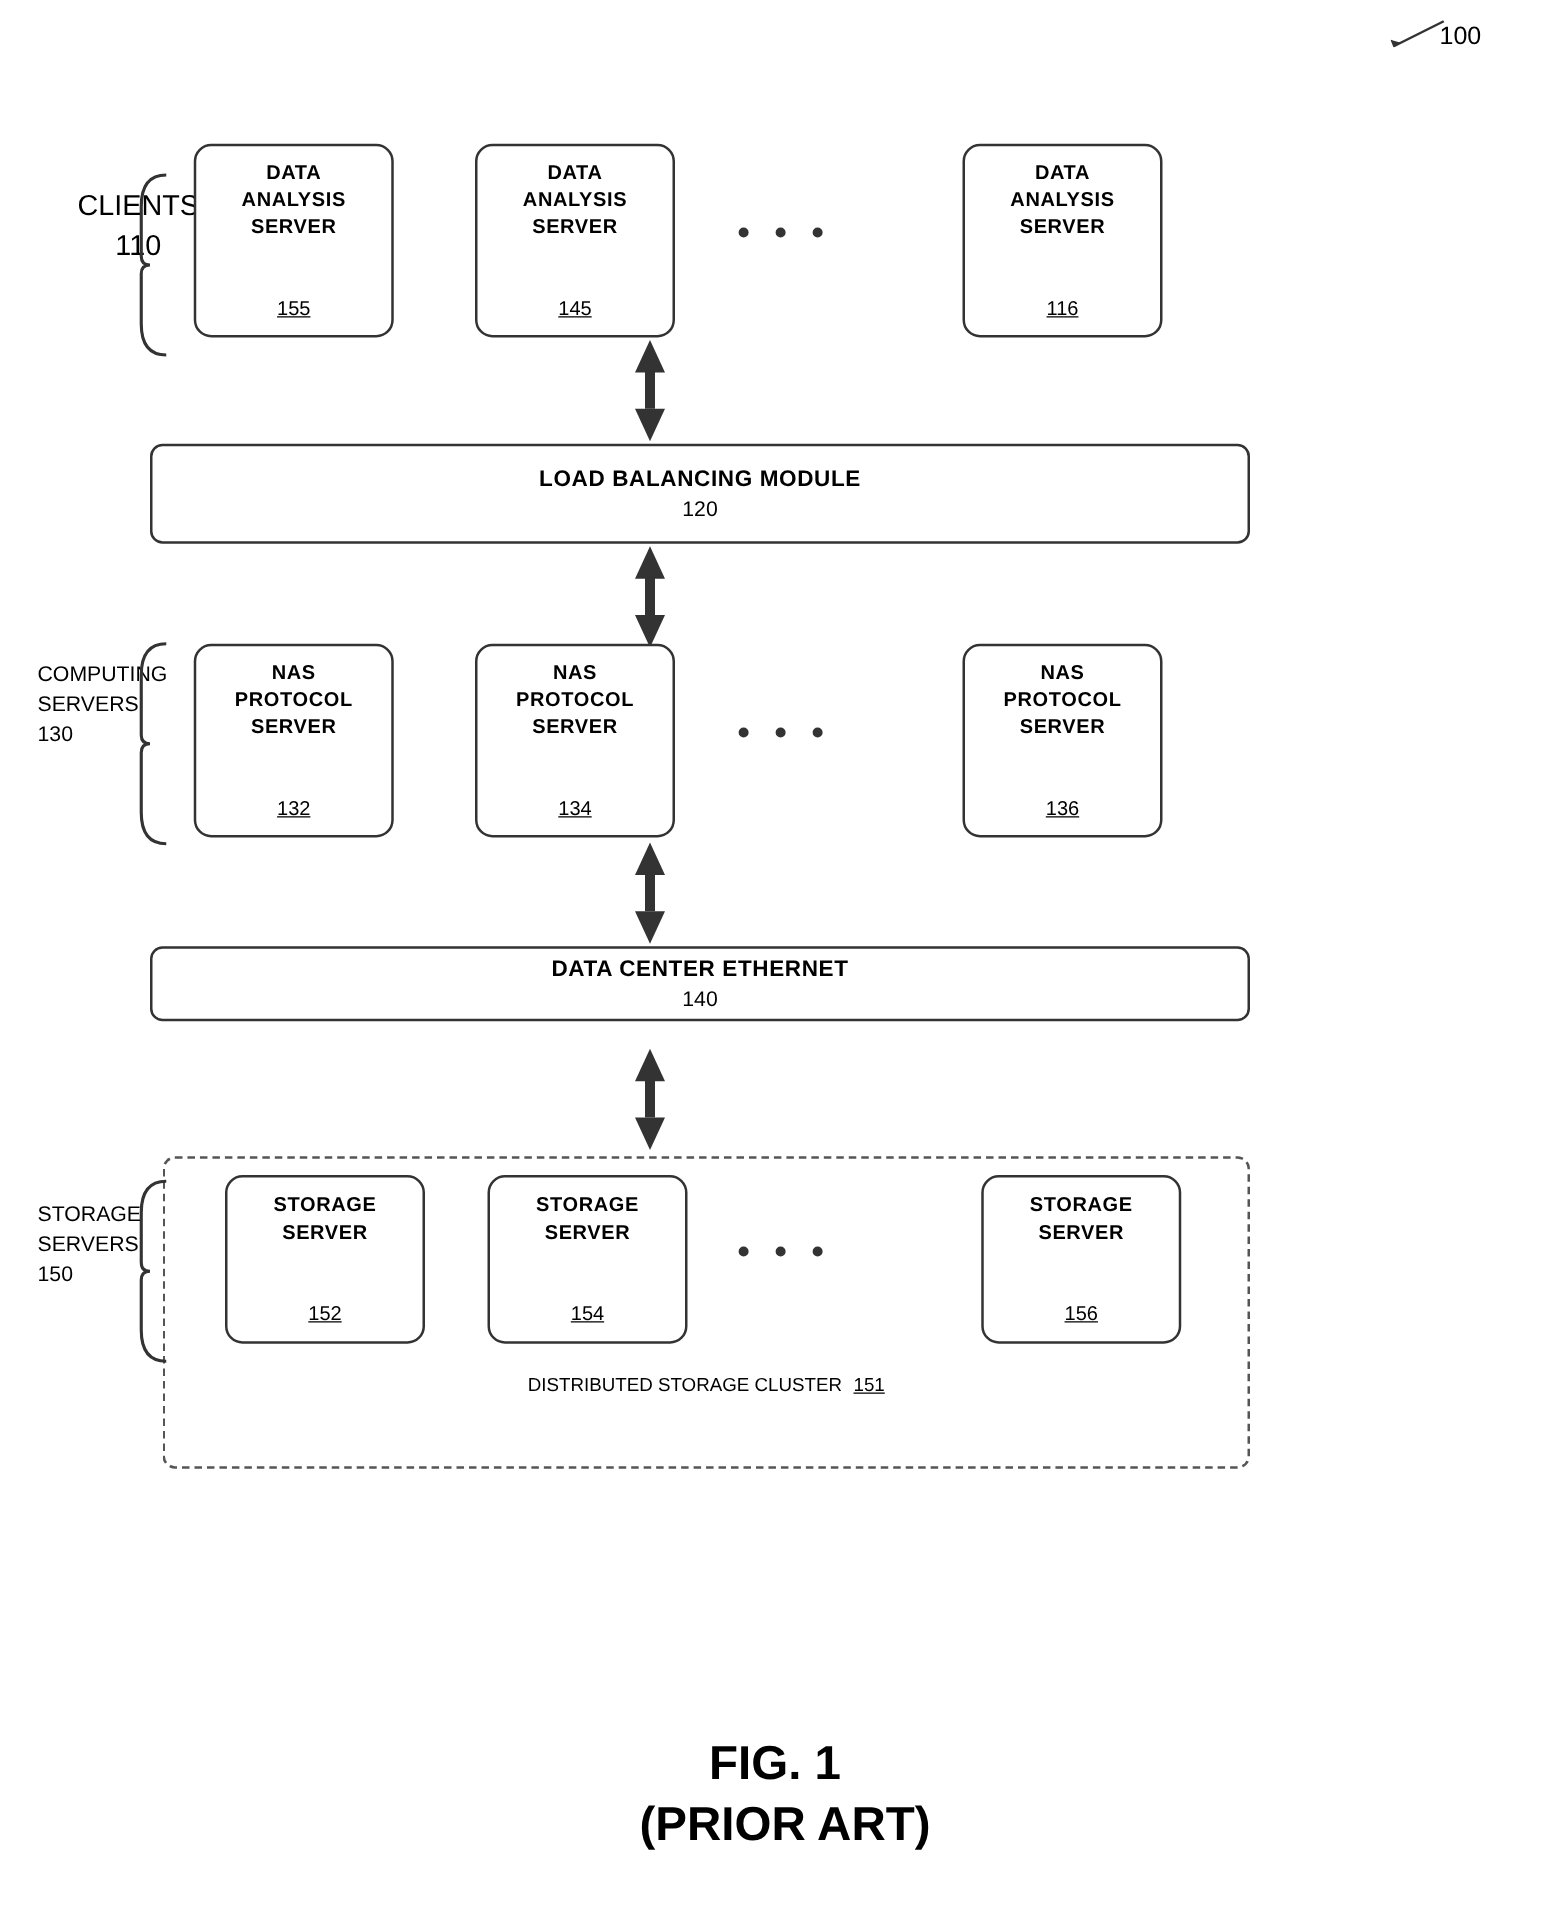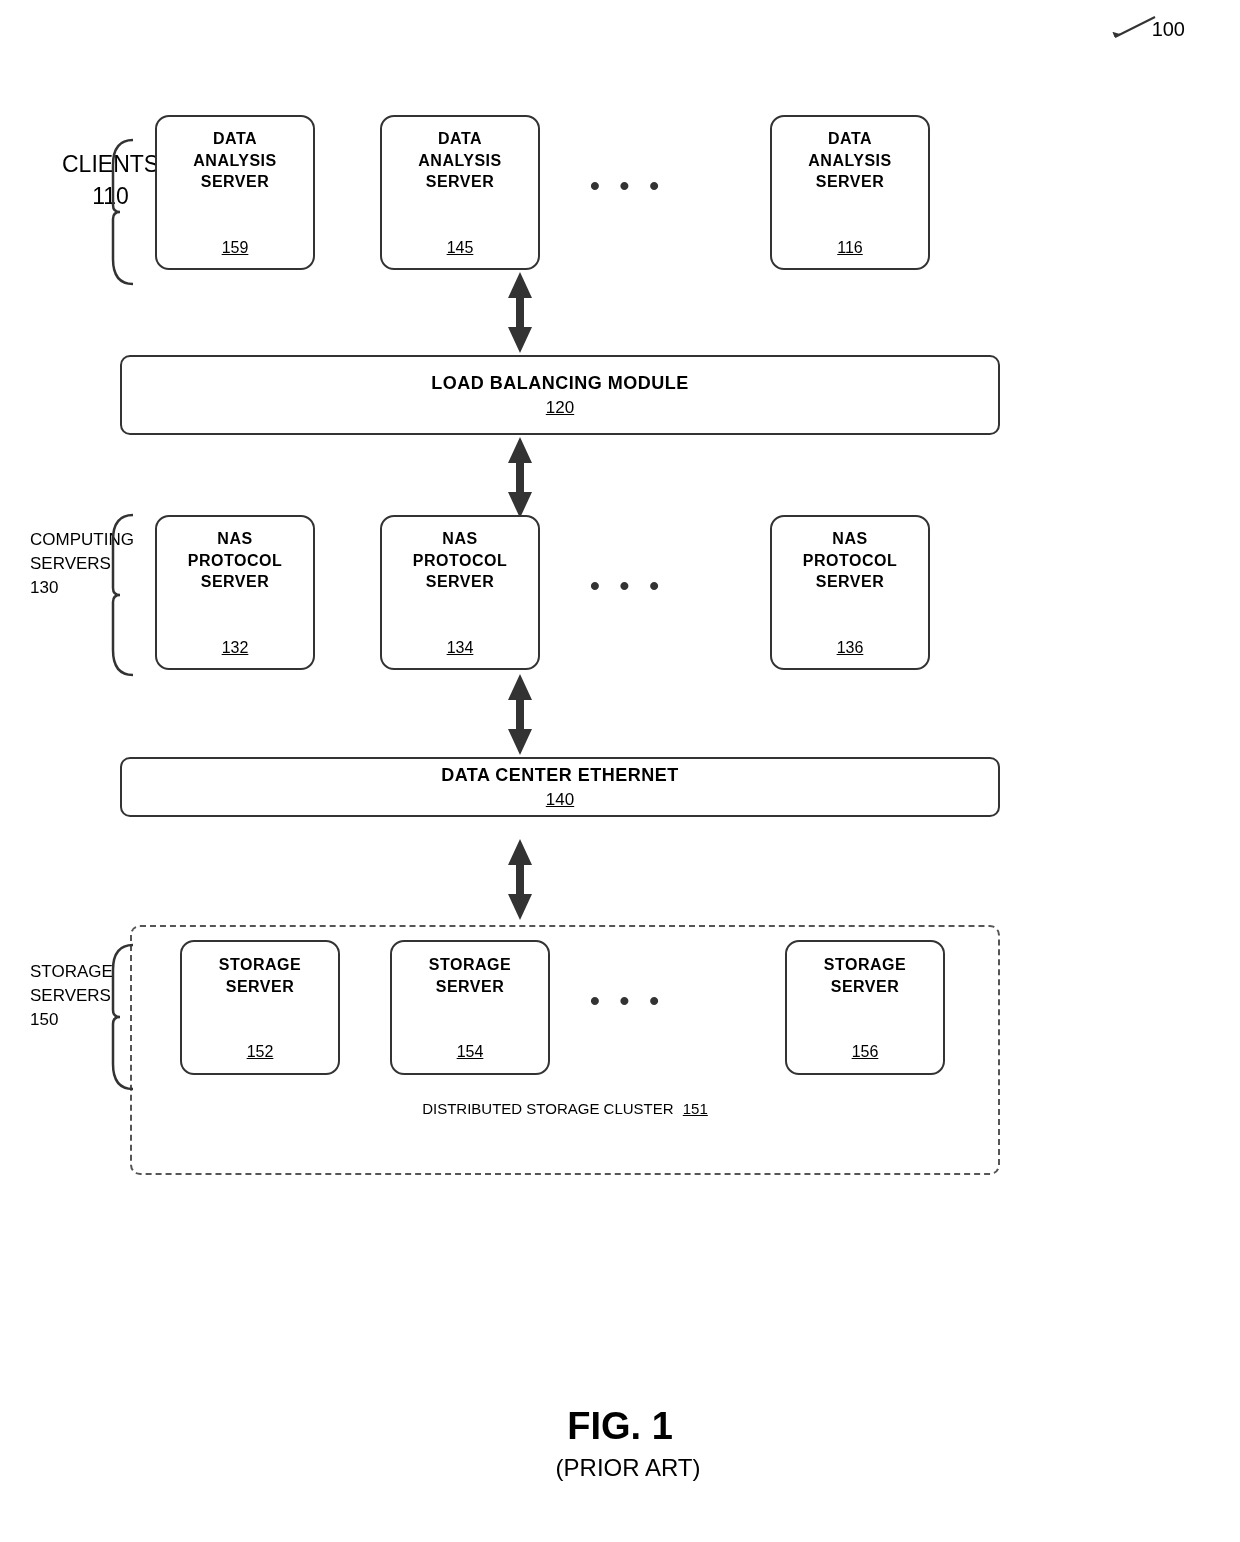--- a/index.html
+++ b/index.html
@@ -64,21 +64,20 @@
 
     .module-box .box-label {
       font-size: 18px;
       font-weight: bold;
       letter-spacing: 0.5px;
       text-transform: uppercase;
     }
 
     .module-box .box-id {
       font-size: 17px;
-      text-decoration: underline;
       margin-top: 4px;
     }
 
     
     .storage-dashed {
       position: absolute;
       border: 2.5px dashed #555;
       border-radius: 10px;
     }
   </style>
@@ -100,21 +99,21 @@
     <span>CLIENTS</span><br>
     <span>110</span>
   </div>
 
   <svg style="position:absolute; top:135px; left:108px;" width="30" height="155">
     <path d="M25,5 Q5,5 5,30 L5,70 Q5,77 12,77 Q5,77 5,84 L5,124 Q5,149 25,149" fill="none" stroke="#333" stroke-width="2.5"></path>
   </svg>
 
   <div class="server-box" style="position:absolute; top:115px; left:155px;">
     <div class="box-label">DATA<br>ANALYSIS<br>SERVER</div>
-    <div class="box-id">159</div>
+    <div class="box-id">155</div>
   </div>
 
   <div class="server-box" style="position:absolute; top:115px; left:380px;">
     <div class="box-label">DATA<br>ANALYSIS<br>SERVER</div>
     <div class="box-id">145</div>
   </div>
 
   <div style="position:absolute; top:170px; left:590px; font-size:28px; font-weight:bold; letter-spacing:6px; color:#333;">• • •</div>
 
   <div class="server-box" style="position:absolute; top:115px; left:770px;">
@@ -219,16 +218,16 @@
     <div class="box-id">156</div>
   </div>
 
   <div style="position:absolute; top:1100px; left:130px; width:870px; text-align:center; font-size:15px;">
     <span>DISTRIBUTED STORAGE CLUSTER</span>
     <span style="text-decoration:underline; margin-left:5px;">151</span>
   </div>
 
   <div style="position:absolute; bottom:60px; left:0; right:0; text-align:center;">
     <div style="font-size:38px; font-weight:bold;">FIG. 1</div>
-    <div style="font-size:24px; font-weight:normal; margin-top:6px;padding-left:16px;">(PRIOR ART)</div>
+    <div style="font-size:38px; font-weight:bold; margin-top:6px;padding-left:16px;">(PRIOR ART)</div>
   </div>
 
 </div>
 
 </body></html>

